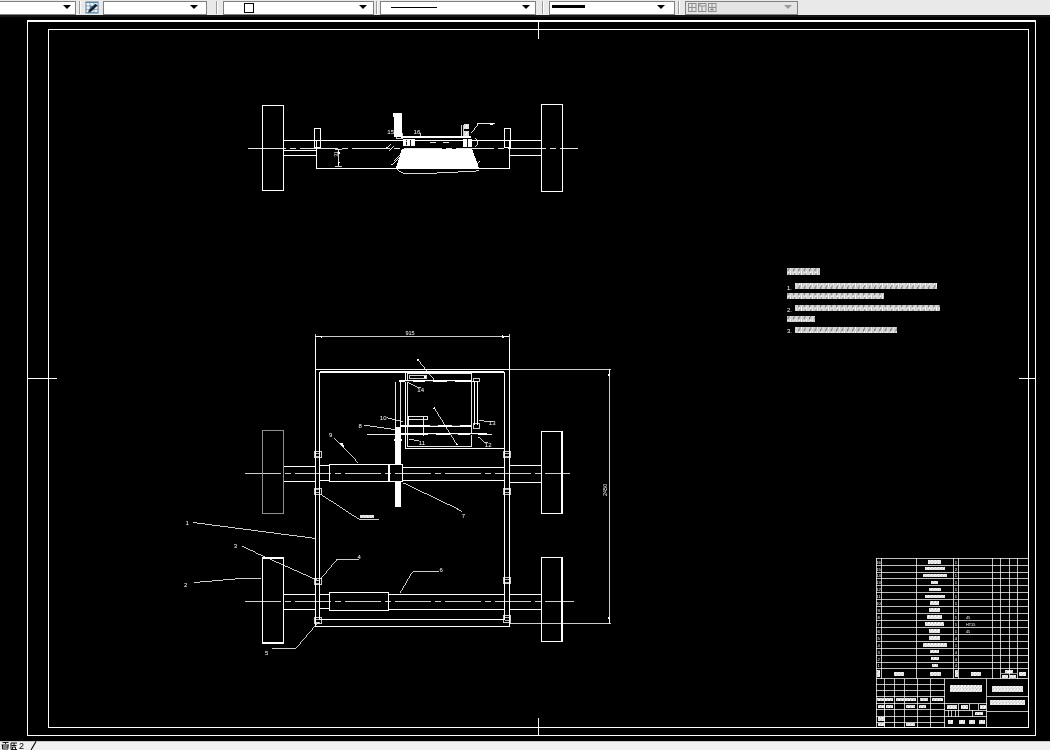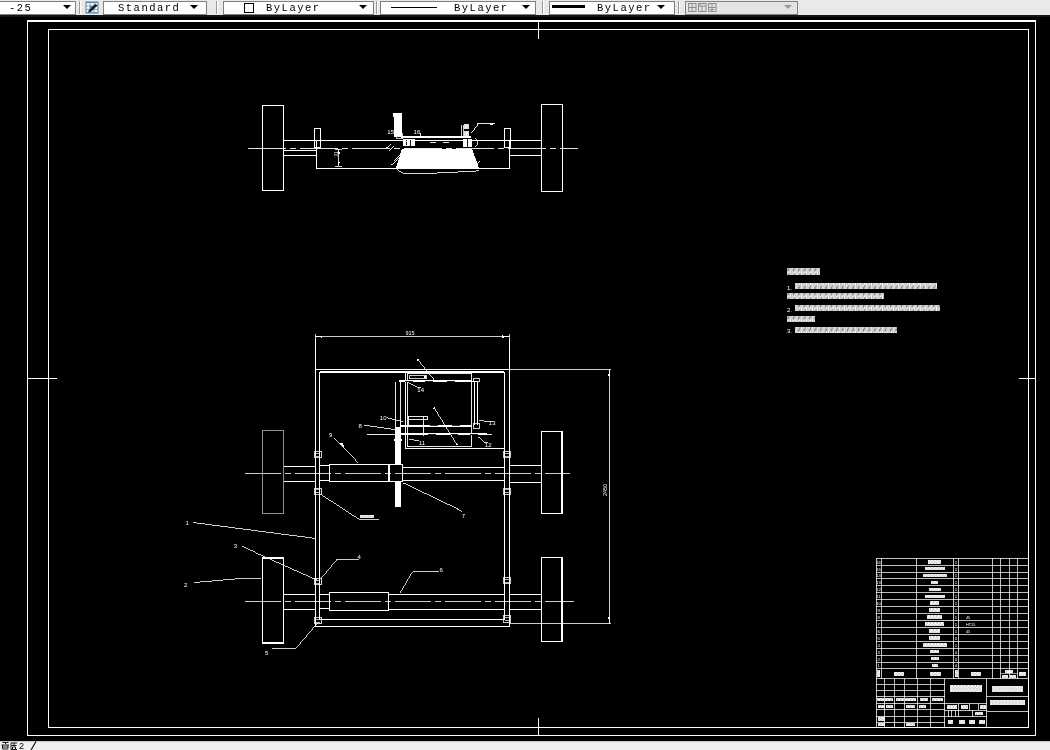--- a/index.html
+++ b/index.html
@@ -2,21 +2,21 @@
 <html><head>
 <meta charset="utf-8">
 <style>
 html,body{margin:0;padding:0;width:1050px;height:750px;background:#000;overflow:hidden;
 font-family:"Liberation Sans",sans-serif;}
 #app{position:relative;width:1050px;height:750px;background:#000;}
 #toolbar{position:absolute;left:0;top:0;width:1050px;height:15px;background:#e9e9e9;
 border-bottom:1px solid #a8a8a8;}
 #toolbar:after{content:"";position:absolute;left:0;top:15px;width:1050px;height:2px;background:#151515;}
 .combo{position:absolute;top:1px;height:12px;background:#fff;border:1px solid #808080;}
-.ctext{position:absolute;top:2px;font-family:"Liberation Mono",monospace;font-size:10.5px;
+.ctext{position:absolute;top:16px;font-family:"Liberation Mono",monospace;font-size:10.5px;
 letter-spacing:1.5px;color:#000;white-space:nowrap;filter:grayscale(1);margin-left:8px;}
 .arr{position:absolute;top:5px;width:0;height:0;border-left:4px solid transparent;
 border-right:4px solid transparent;border-top:4px solid #000;}
 .sep{position:absolute;top:1px;height:13px;width:1px;background:#9a9a9a;border-right:1px solid #fff;}
 #status{position:absolute;left:0;top:741px;width:1050px;height:9px;background:#f0f0f0;border-top:1px solid #c8c8c8;}
 svg{position:absolute;left:0;top:0;}
 #app > svg{filter:grayscale(1);}
 </style>
 </head>
 <body>

